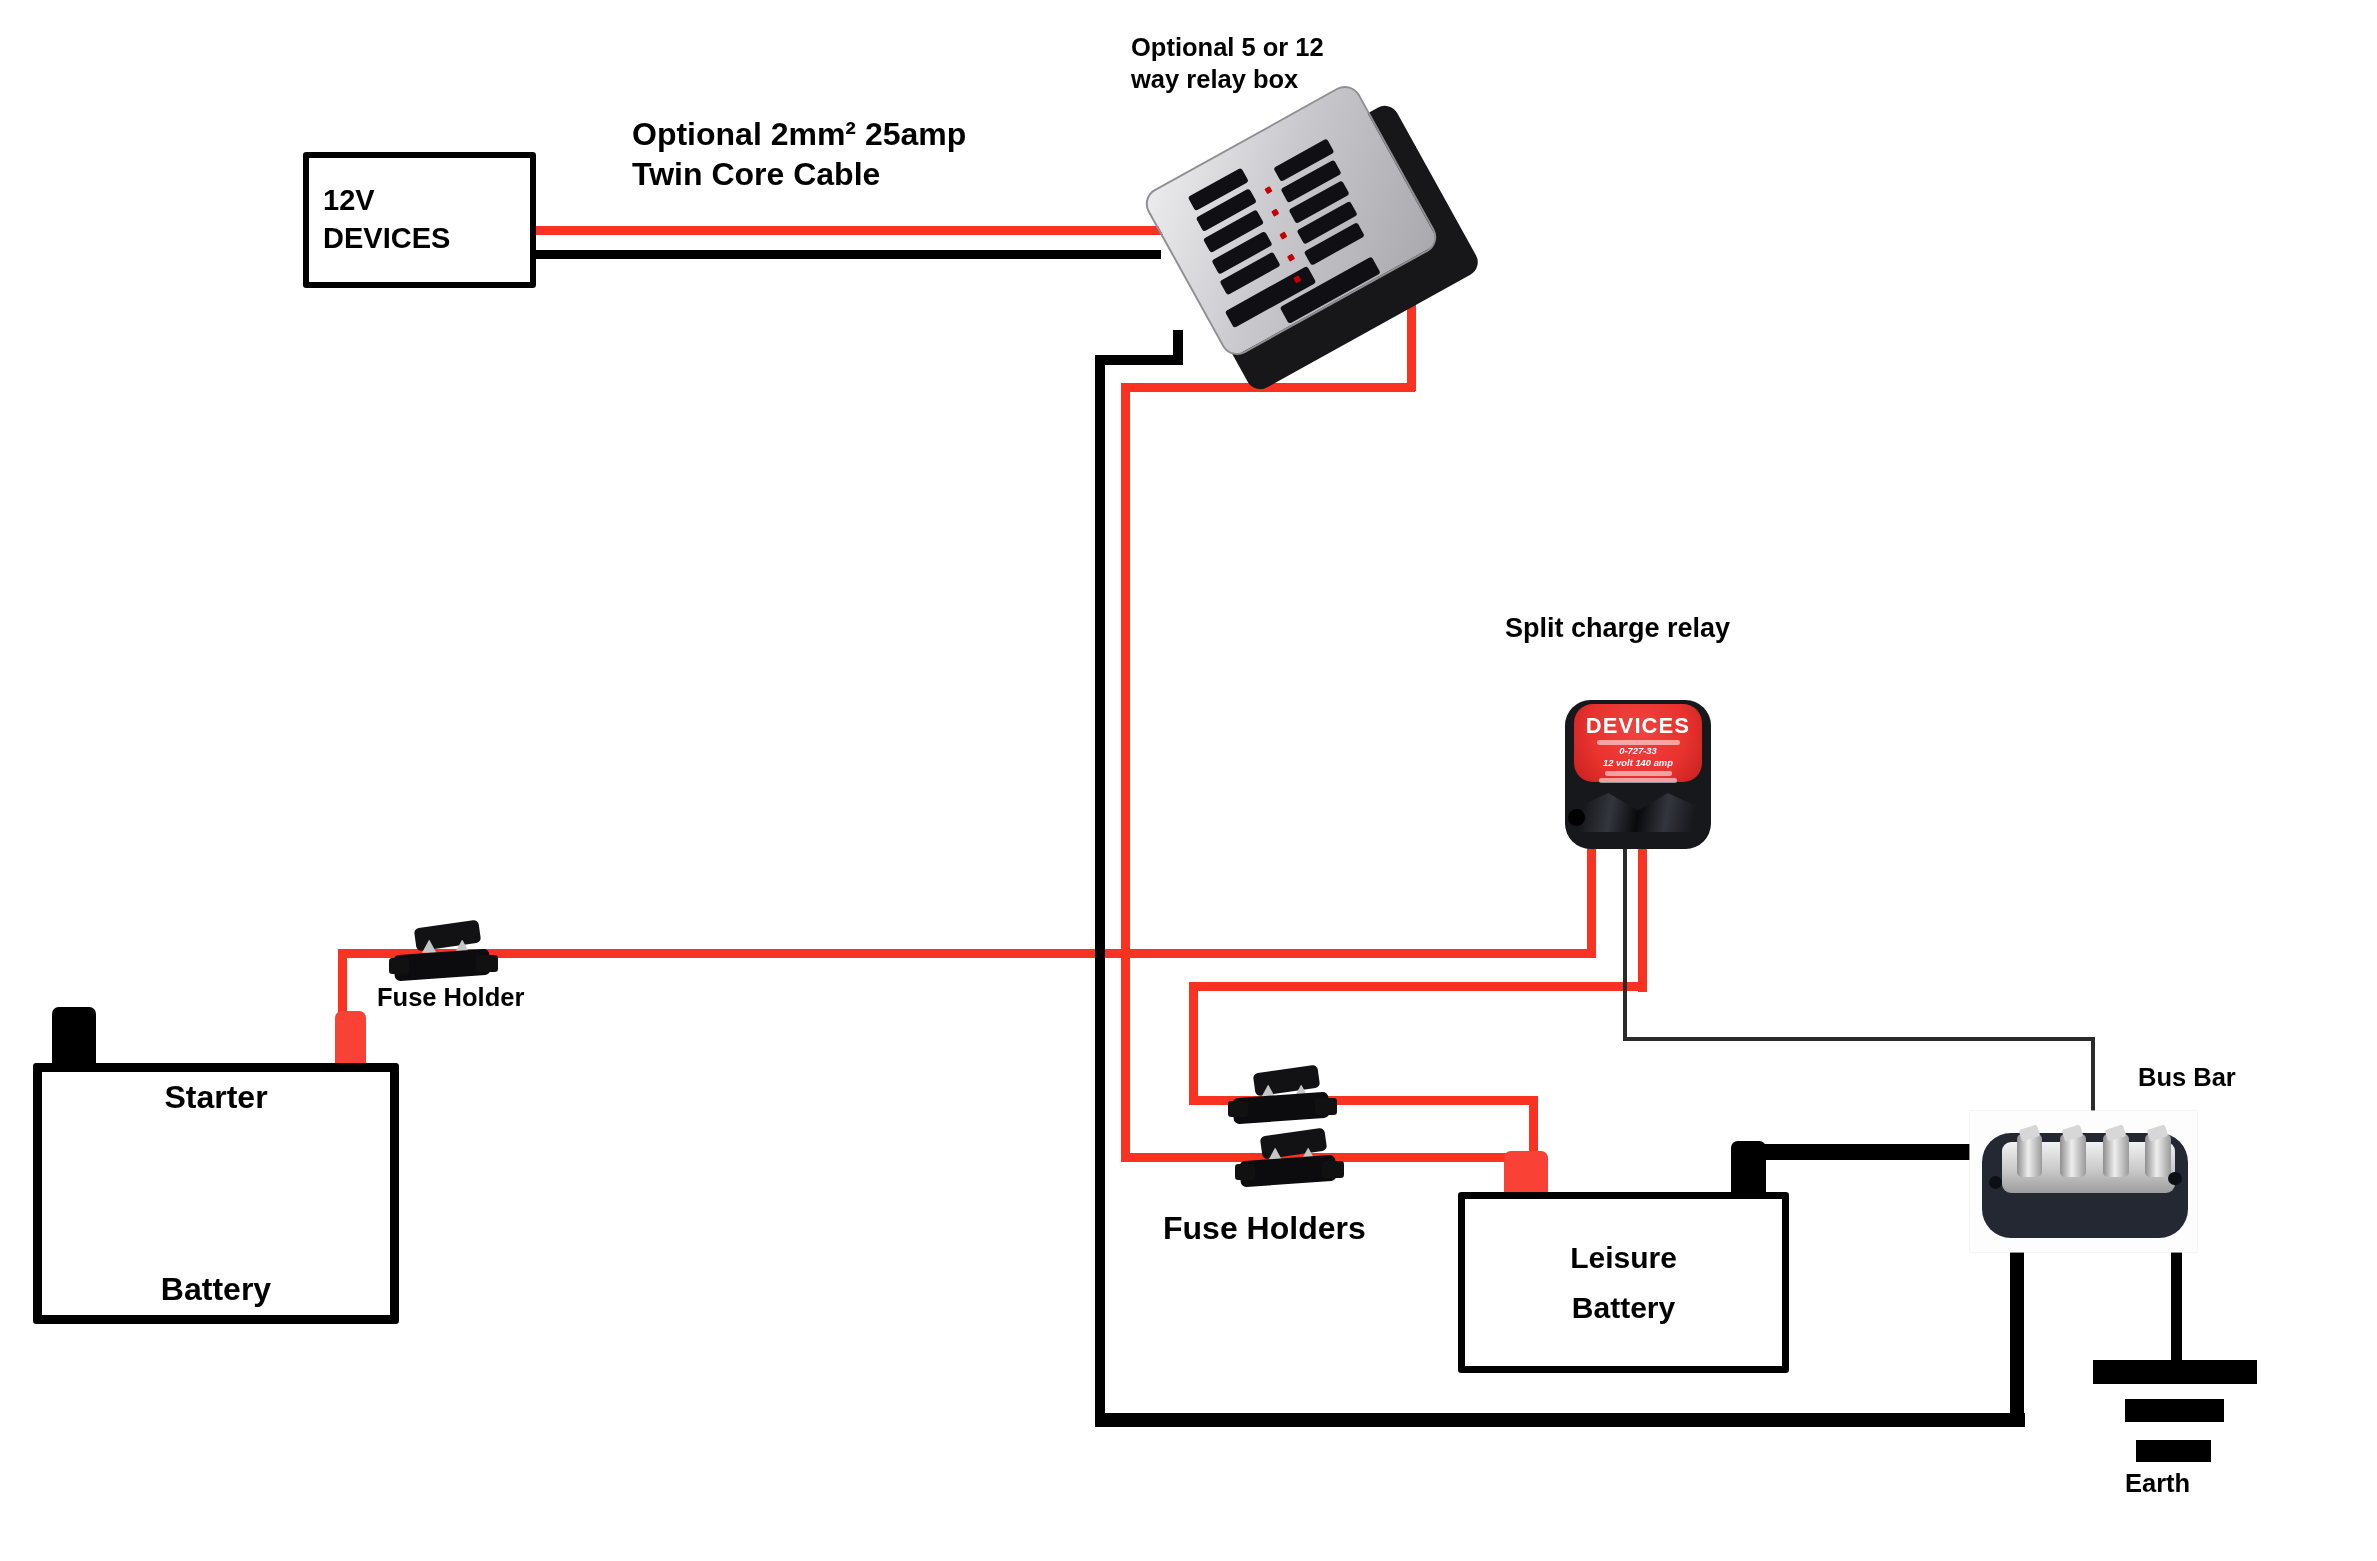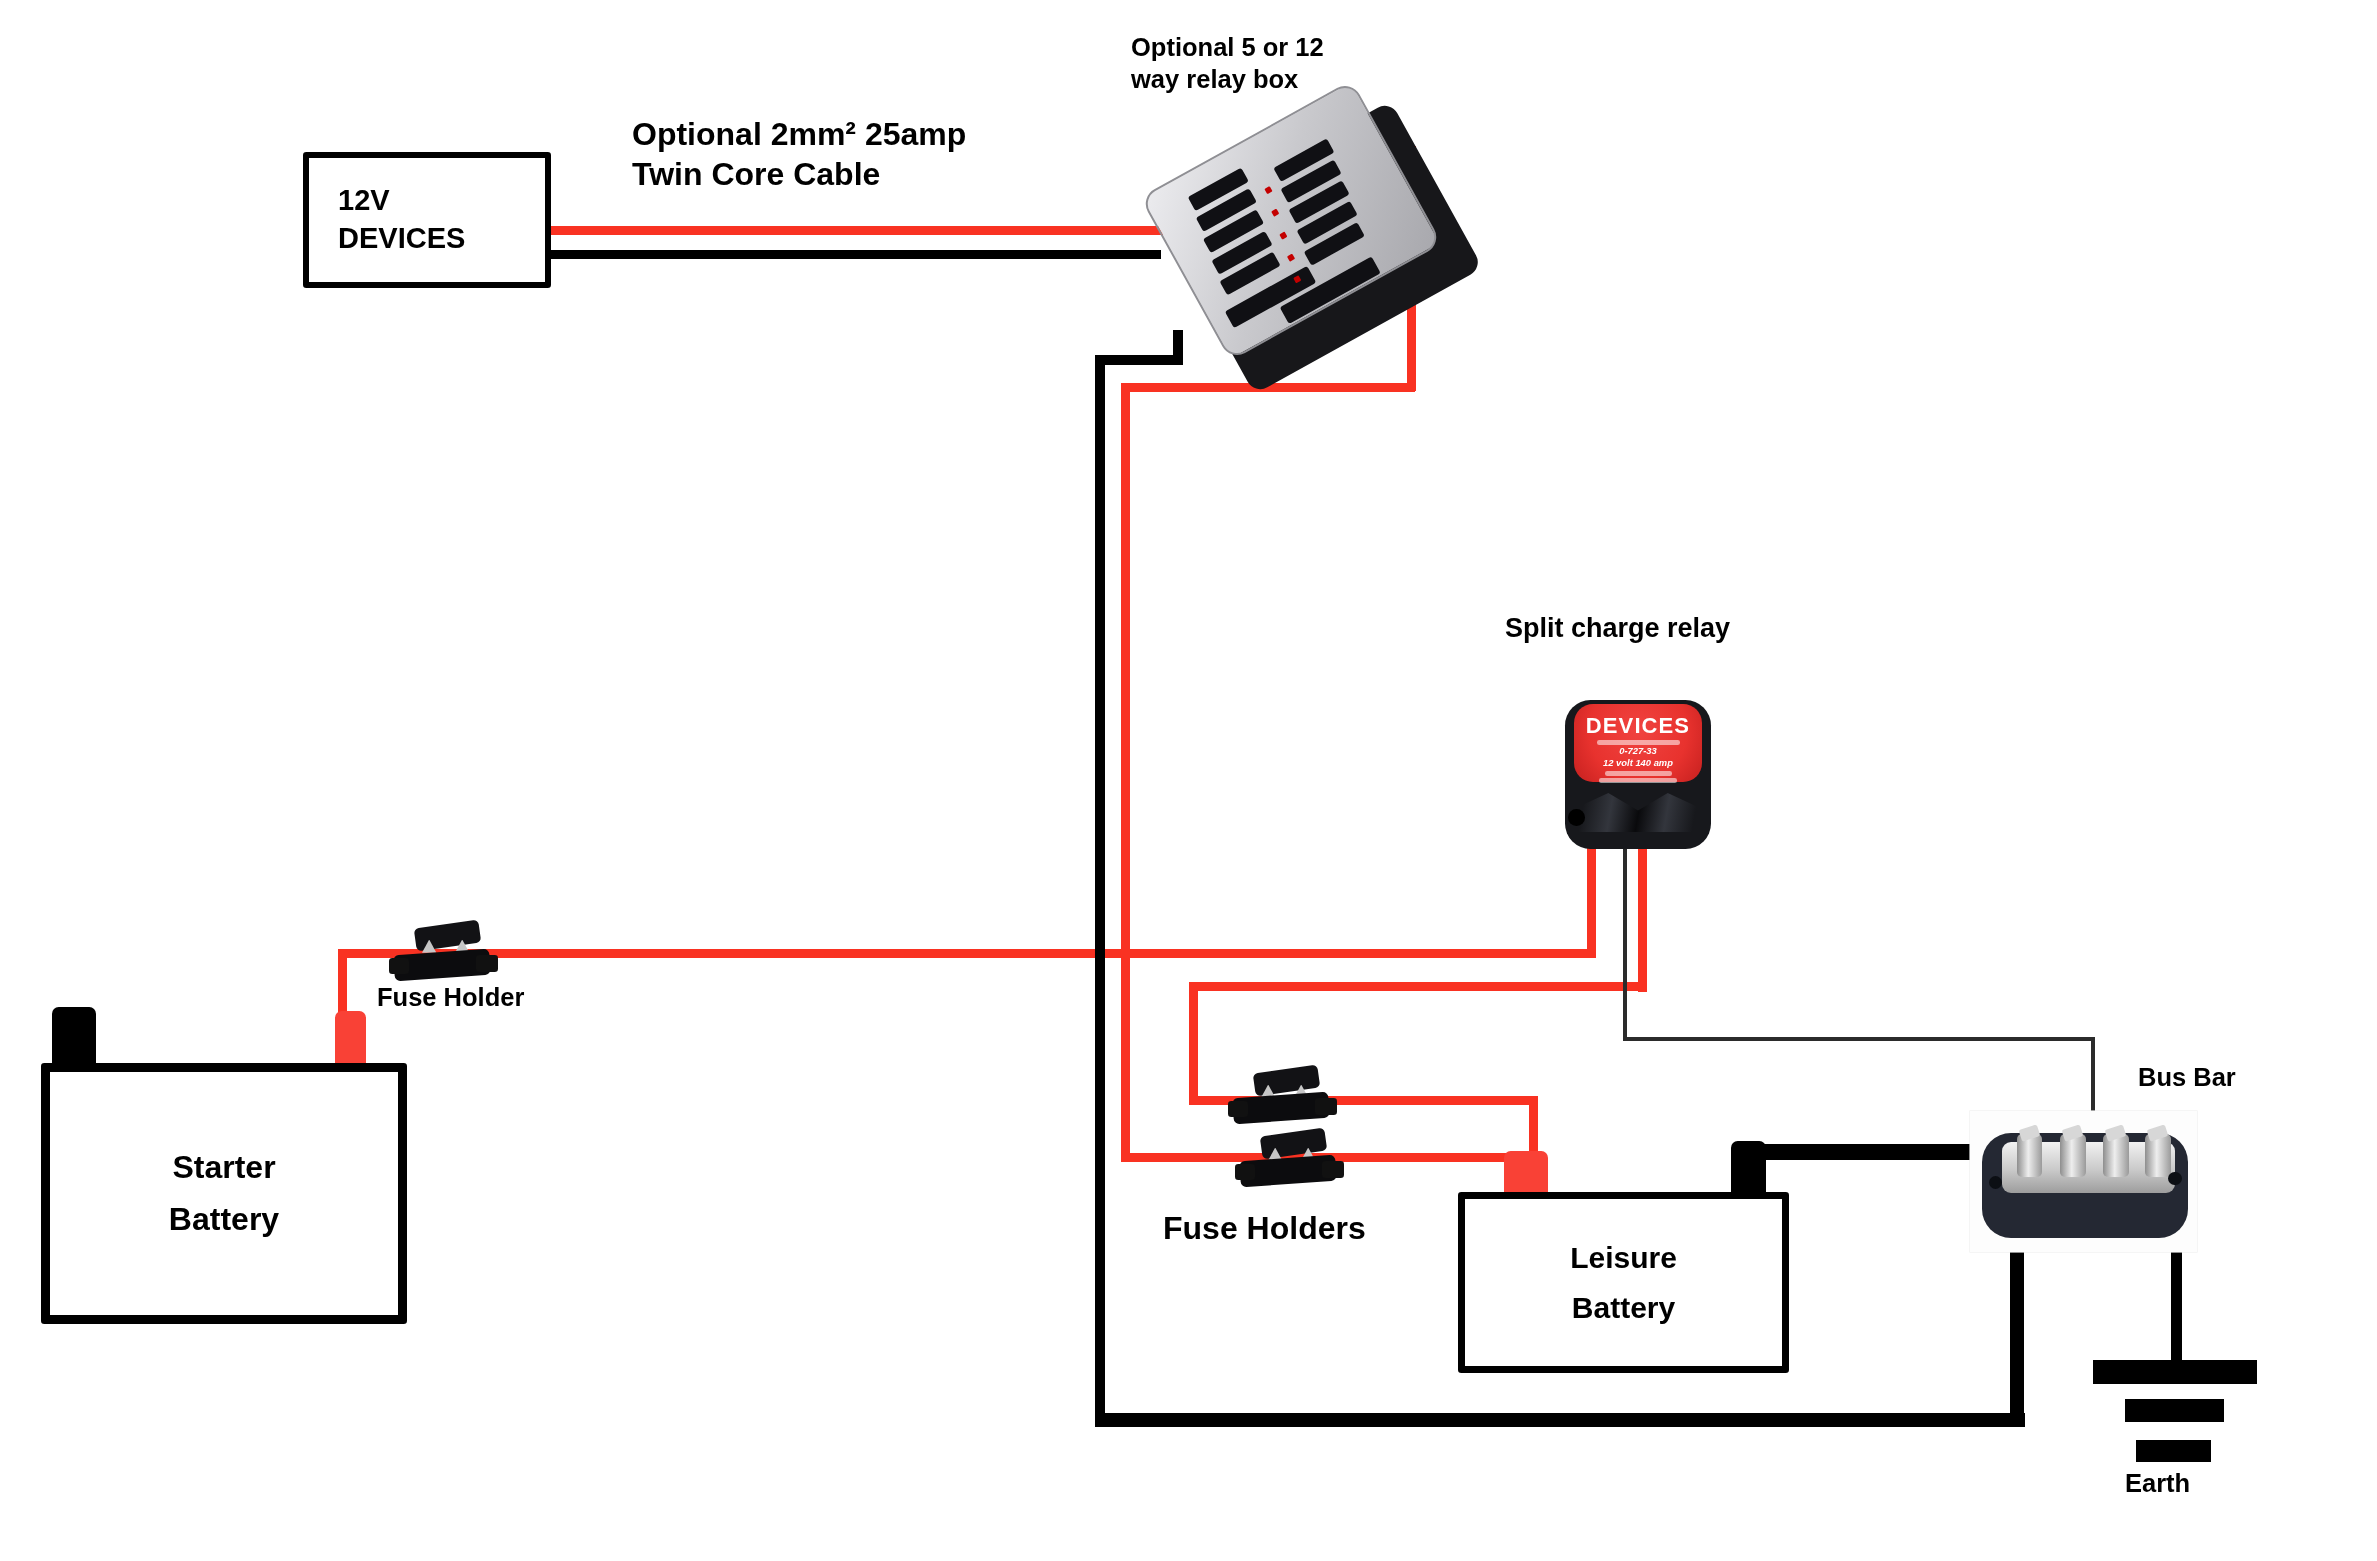--- a/index.html
+++ b/index.html
@@ -86,21 +86,21 @@
   <div class="wire black" style="left:2010px;top:1232px;width:14.4px;height:189px;"></div>
 
   <div class="wire black" style="left:1747px;top:1144px;width:240px;height:15.5px;"></div>
 
   <div class="wire thin" style="left:1623px;top:843px;width:4.4px;height:198px;"></div>
   <div class="wire thin" style="left:1623px;top:1037px;width:472px;height:4.4px;"></div>
   <div class="wire thin" style="left:2091px;top:1037px;width:4.4px;height:111px;"></div>
 
   <div class="wire black" style="left:2171px;top:1234px;width:11px;height:129px;"></div>
 
-  <div class="box" style="left:303px;top:152px;width:207px;height:124px;padding-left:29px;font-size:29px;line-height:1.3;">
+  <div class="box" style="left:303px;top:152px;width:207px;height:124px;padding-left:14px;font-size:29px;line-height:1.3;">
     <div>12V</div>
     <div>DEVICES</div>
   </div>
 
   <div class="fusebox" style="left:1139px;top:119px;width:316px;height:238px;">
     <div class="fb-base"></div>
     <div class="fb-cover">
       <div class="fb-slot" style="left:40px;top:21px;"></div>
       <div class="fb-slot" style="left:37px;top:43px;"></div>
       <div class="fb-slot" style="left:33px;top:65px;"></div>
@@ -129,21 +129,21 @@
       <div class="relay-sub">12 volt 140 amp</div>
       <div class="relay-blur" style="width:67px;"></div>
       <div class="relay-blur" style="width:78px;"></div>
     </div>
     <div class="relay-shine"></div>
     <div class="relay-hole"></div>
   </div>
 
   <div class="term black" style="left:52px;top:1007px;width:44px;height:63px;"></div>
   <div class="term red" style="left:335px;top:1011px;width:31px;height:59px;"></div>
-  <div class="box" style="left:41px;top:1063px;width:348px;height:243px;border-width:9px;align-items:center;font-size:32px;line-height:1.6;">
+  <div class="box" style="left:33px;top:1063px;width:348px;height:243px;border-width:9px;align-items:center;font-size:32px;line-height:1.6;justify-content:space-between;">
     <div>Starter</div>
     <div>Battery</div>
   </div>
 
   <div class="fh" style="left:393px;top:924px;width:99px;height:53px;">
     <div class="cap"></div>
     <div class="tab1"></div>
     <div class="tab2"></div>
     <div class="base"></div>
     <div class="nubl"></div>

